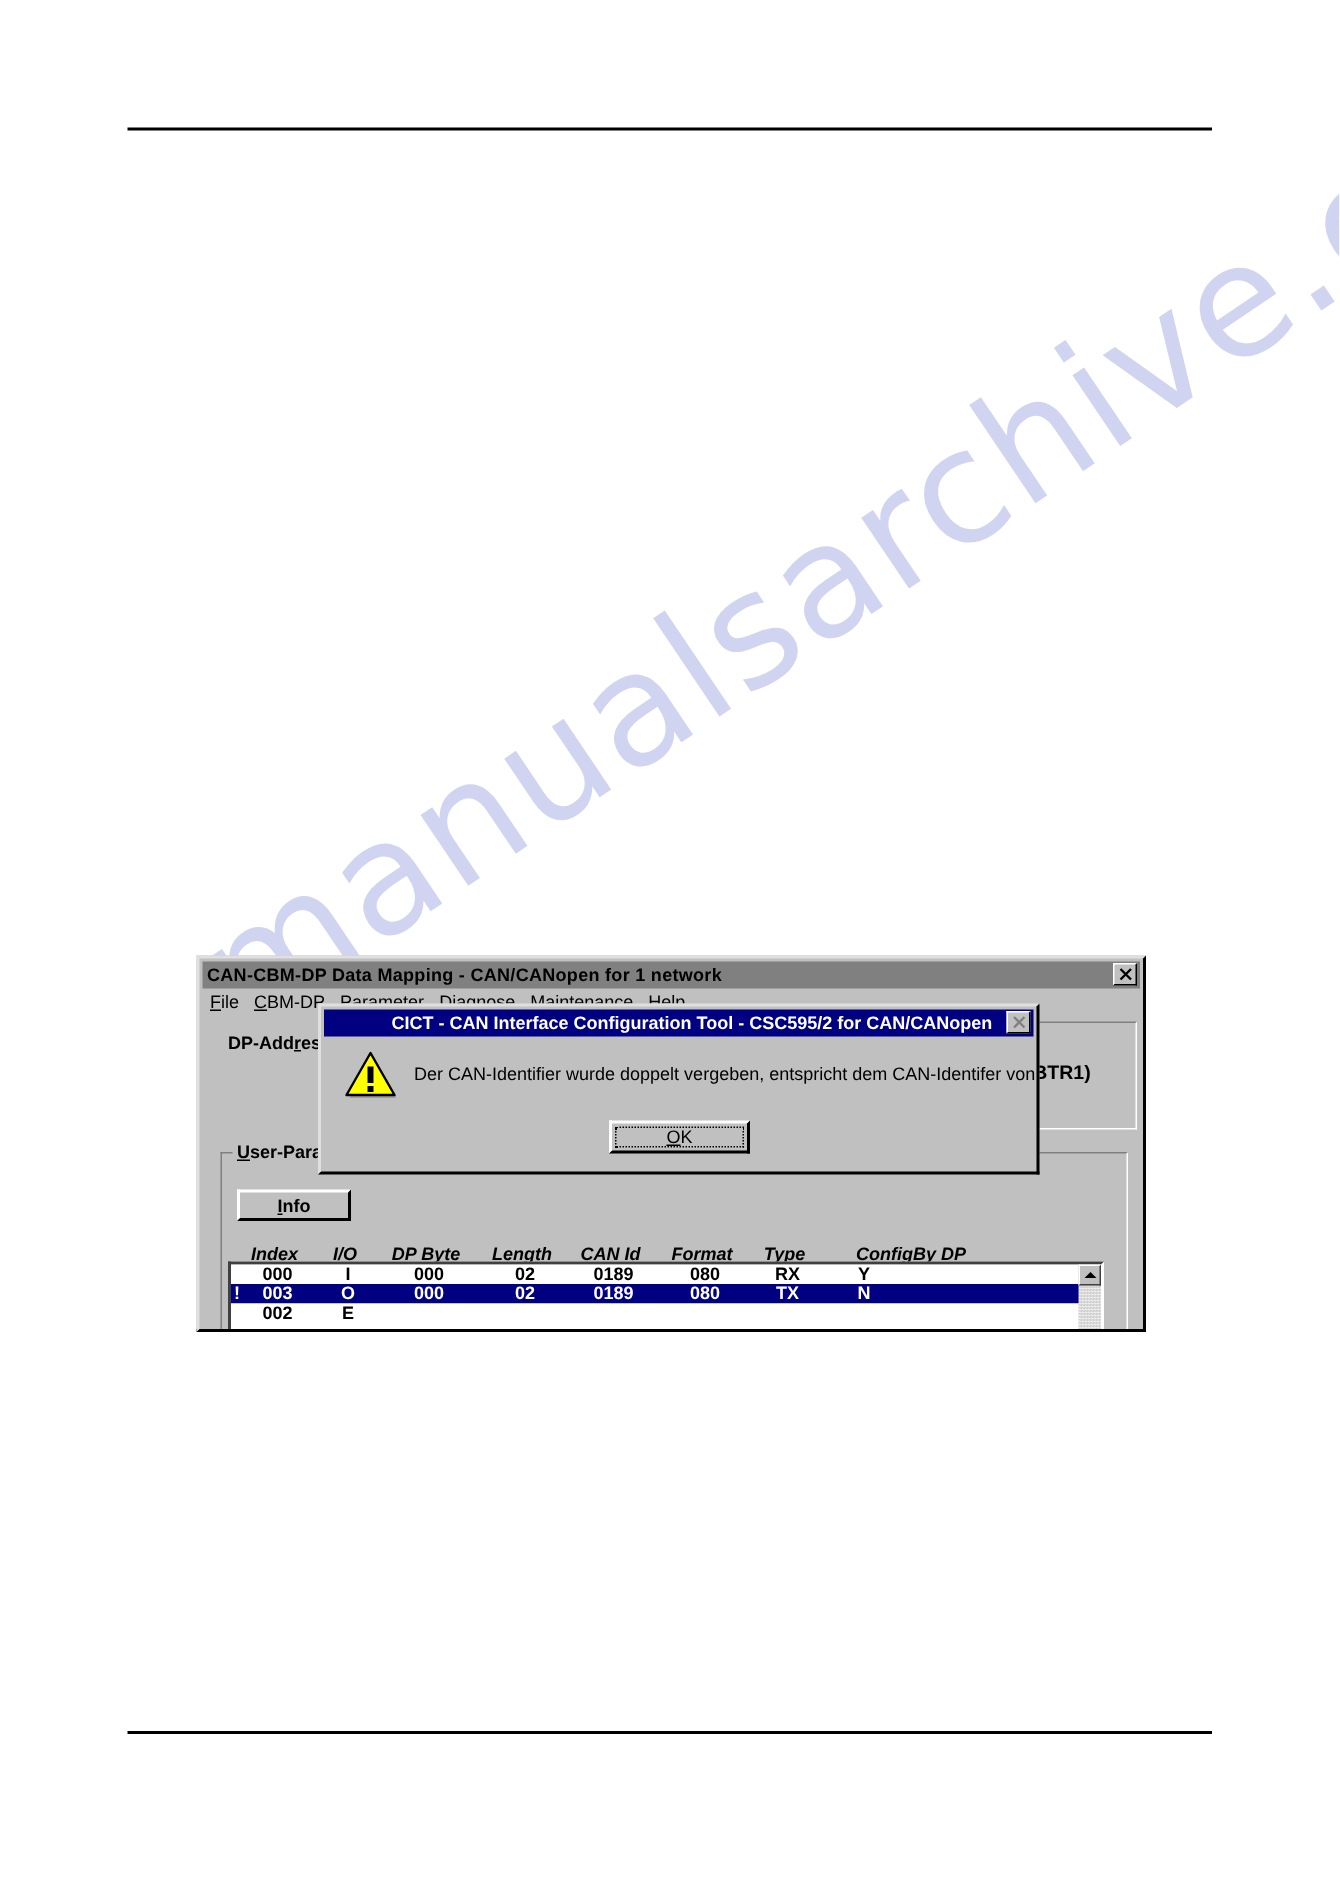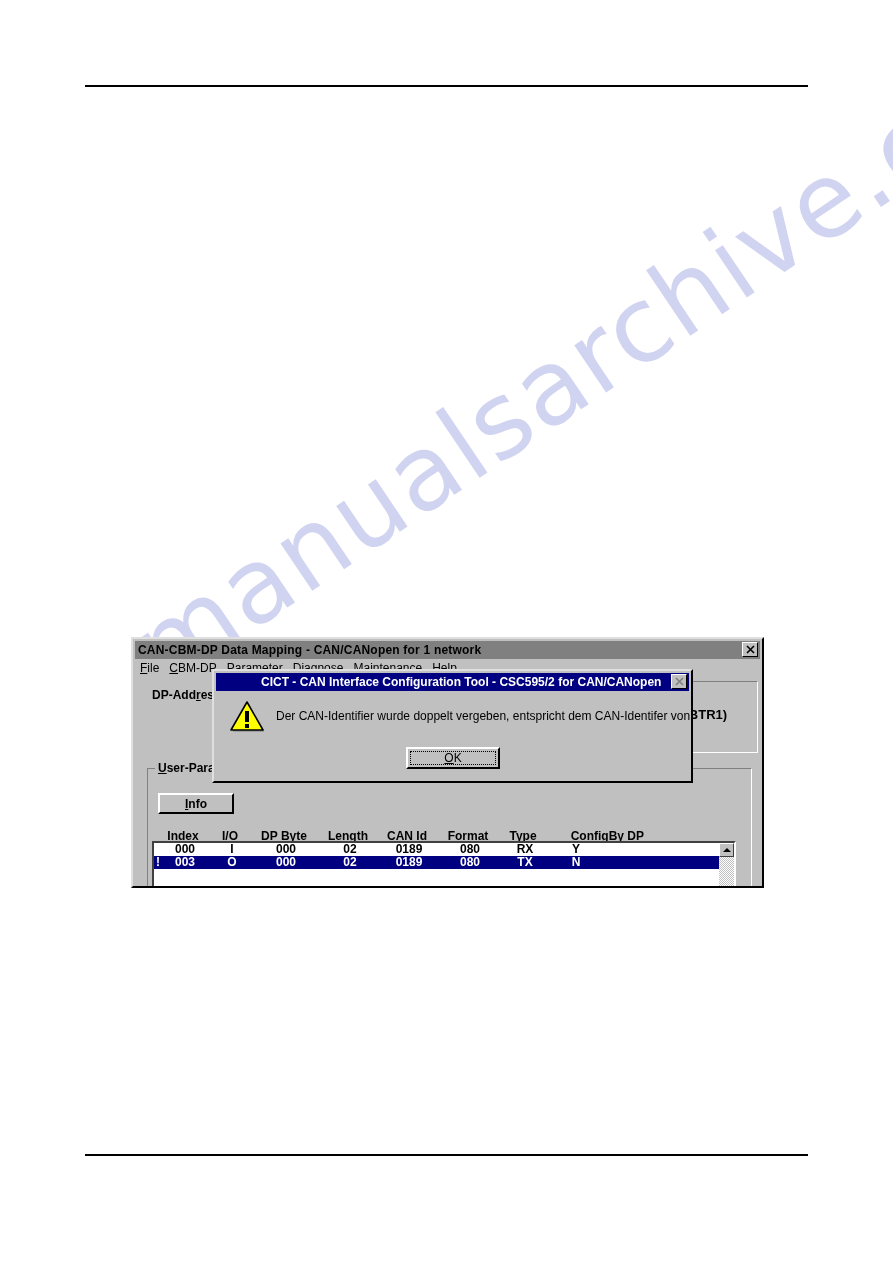--- a/index.html
+++ b/index.html
@@ -240,20 +240,21 @@
     font-family: "Liberation Sans", sans-serif;
     font-size: 12px;
     font-weight: bold;
     color: #000000;
   }
   #grid-headers .hcell {
     position: absolute;
     top: 4px;
     white-space: nowrap;
     text-align: center;
+    font-style: italic;
   }
 
   #grid-body {
     position: absolute;
     left: 19px;
     top: 202px;
     width: 584px;
     height: 46px;
     background: #ffffff;
     border-top: 2px solid #404040;
@@ -501,20 +502,31 @@
         <span class="cell" style="left:7px;   width:48px;">003</span>
         <span class="cell" style="left:63px;  width:30px;">O</span>
         <span class="cell" style="left:101px; width:62px;">000</span>
         <span class="cell" style="left:171px; width:50px;">02</span>
         <span class="cell" style="left:228px; width:54px;">0189</span>
         <span class="cell" style="left:290px; width:52px;">080</span>
         <span class="cell" style="left:350px; width:42px;">TX</span>
         <span class="cell" style="left:402px; width:40px;">N</span>
       </div>
 
+      <div class="grid-row">
+        <span class="marker"></span>
+        <span class="cell" style="left:7px;   width:48px;">002</span>
+        <span class="cell" style="left:63px;  width:30px;">E</span>
+        <span class="cell" style="left:101px; width:62px;"></span>
+        <span class="cell" style="left:171px; width:50px;"></span>
+        <span class="cell" style="left:228px; width:54px;"></span>
+        <span class="cell" style="left:290px; width:52px;"></span>
+        <span class="cell" style="left:350px; width:42px;"></span>
+        <span class="cell" style="left:402px; width:40px;"></span>
+      </div>
 
       <div id="grid-scrollbar">
         <div id="grid-scroll-up">
           <div class="arrow-up"></div>
         </div>
       </div>
     </div>
 
   </div>
 

